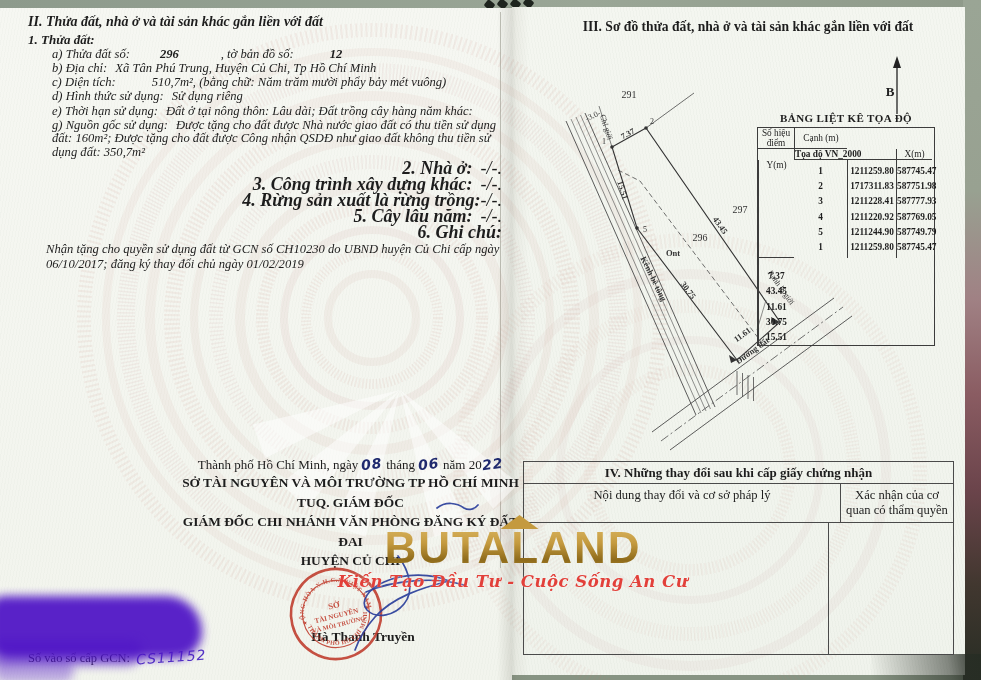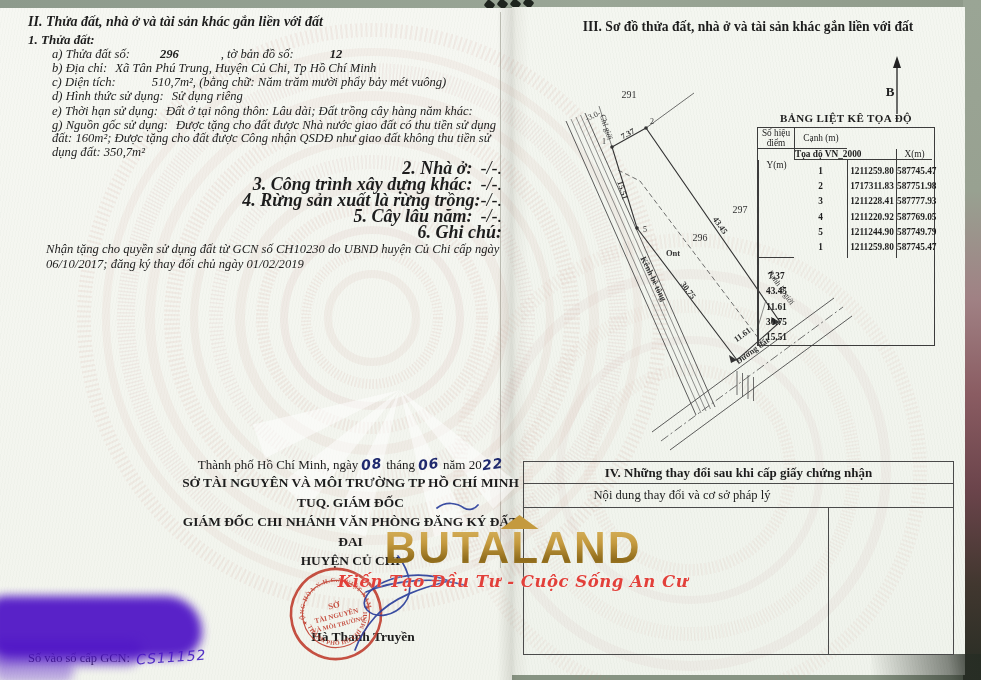--- a/index.html
+++ b/index.html
@@ -312,20 +312,21 @@
       <div>30.75</div>
       <div>15.51</div>
     </div>
   </div>
 </div>
 
 <div class="abs s4">
   <div class="s4-title">IV. Những thay đổi sau khi cấp giấy chứng nhận</div>
   <div class="s4-hdr">
     <div class="s4-c1">Nội dung thay đổi và cơ sở pháp lý</div>
+    <div class="s4-c2">Xác nhận của cơ quan có thẩm quyền</div>
   </div>
   <div class="s4-body">
     <div class="s4-b1"></div>
     <div class="s4-b2"></div>
   </div>
 </div>
 
 <div class="abs wm">
   <span class="brand">BUTALAND<span class="roof"></span></span>
   <div class="tagline">Kiến Tạo Đầu Tư - Cuộc Sống An Cư</div>

